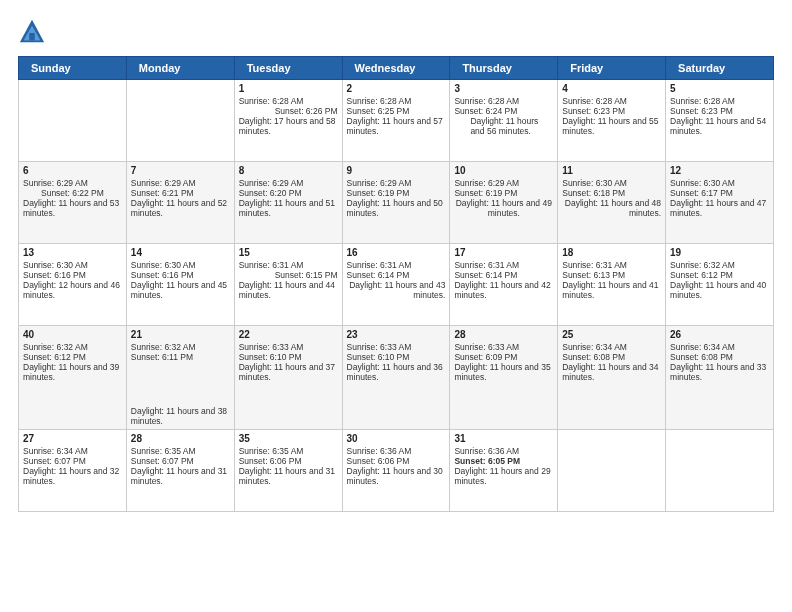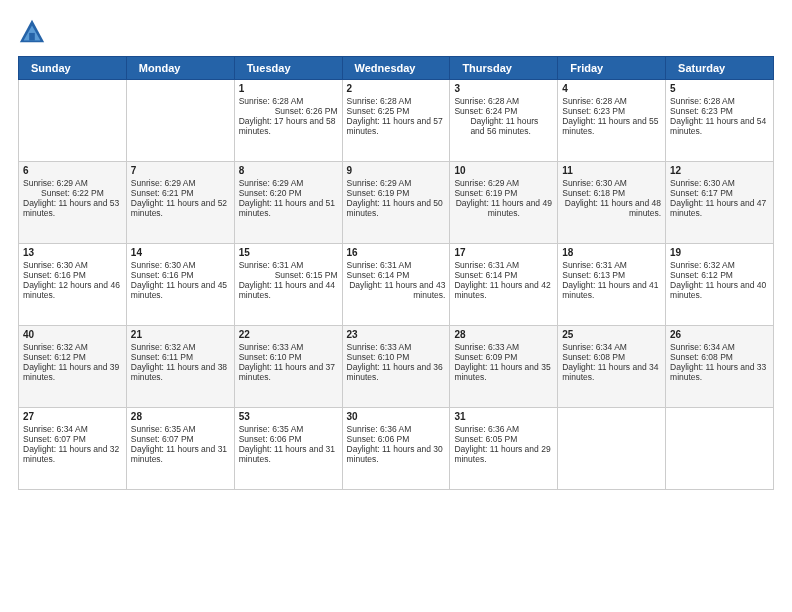--- a/index.html
+++ b/index.html
@@ -260,21 +260,21 @@
           <td>
             <span class="day-num">40</span>
             <span style="display: block;">Sunrise: 6:32 AM</span>
             <span style="display: block;">Sunset: 6:12 PM</span>
             <span style="display: block;">Daylight: 11 hours and 39 minutes.</span>
           </td>
           <td>
             <span class="day-num">21</span>
             <span style="display: block;">Sunrise: 6:32 AM</span>
             <span style="display: block;">Sunset: 6:11 PM</span>
-            <span style="display: block;">Daylight: 11 hours and 38 minutes.</span>
+            <span style="display: block; margin-top: 44px;">Daylight: 11 hours and 38 minutes.</span>
           </td>
           <td>
             <span class="day-num">22</span>
             <span style="display: block;">Sunrise: 6:33 AM</span>
             <span style="display: block;">Sunset: 6:10 PM</span>
             <span style="display: block;">Daylight: 11 hours and 37 minutes.</span>
           </td>
           <td>
             <span class="day-num">23</span>
             <span style="display: block;">Sunrise: 6:33 AM</span>
@@ -307,35 +307,35 @@
             <span style="display: block;">Sunset: 6:07 PM</span>
             <span style="display: block;">Daylight: 11 hours and 32 minutes.</span>
           </td>
           <td>
             <span class="day-num">28</span>
             <span style="display: block;">Sunrise: 6:35 AM</span>
             <span style="display: block;">Sunset: 6:07 PM</span>
             <span style="display: block;">Daylight: 11 hours and 31 minutes.</span>
           </td>
           <td>
-            <span class="day-num">53</span>
+            <span class="day-num">35</span>
             <span style="display: block;">Sunrise: 6:35 AM</span>
             <span style="display: block;">Sunset: 6:06 PM</span>
             <span style="display: block;">Daylight: 11 hours and 31 minutes.</span>
           </td>
           <td>
             <span class="day-num">30</span>
             <span style="display: block;">Sunrise: 6:36 AM</span>
             <span style="display: block;">Sunset: 6:06 PM</span>
             <span style="display: block;">Daylight: 11 hours and 30 minutes.</span>
           </td>
           <td>
             <span class="day-num">31</span>
             <span style="display: block;">Sunrise: 6:36 AM</span>
-            <span style="display: block;">Sunset: 6:05 PM</span>
+            <span style="display: block; font-weight: bold;">Sunset: 6:05 PM</span>
             <span style="display: block;">Daylight: 11 hours and 29 minutes.</span>
           </td>
           <td class="cell-empty"></td>
           <td class="cell-empty"></td>
         </tr>
       </tbody>
   </table>
 </div>
 
 </body></html>

